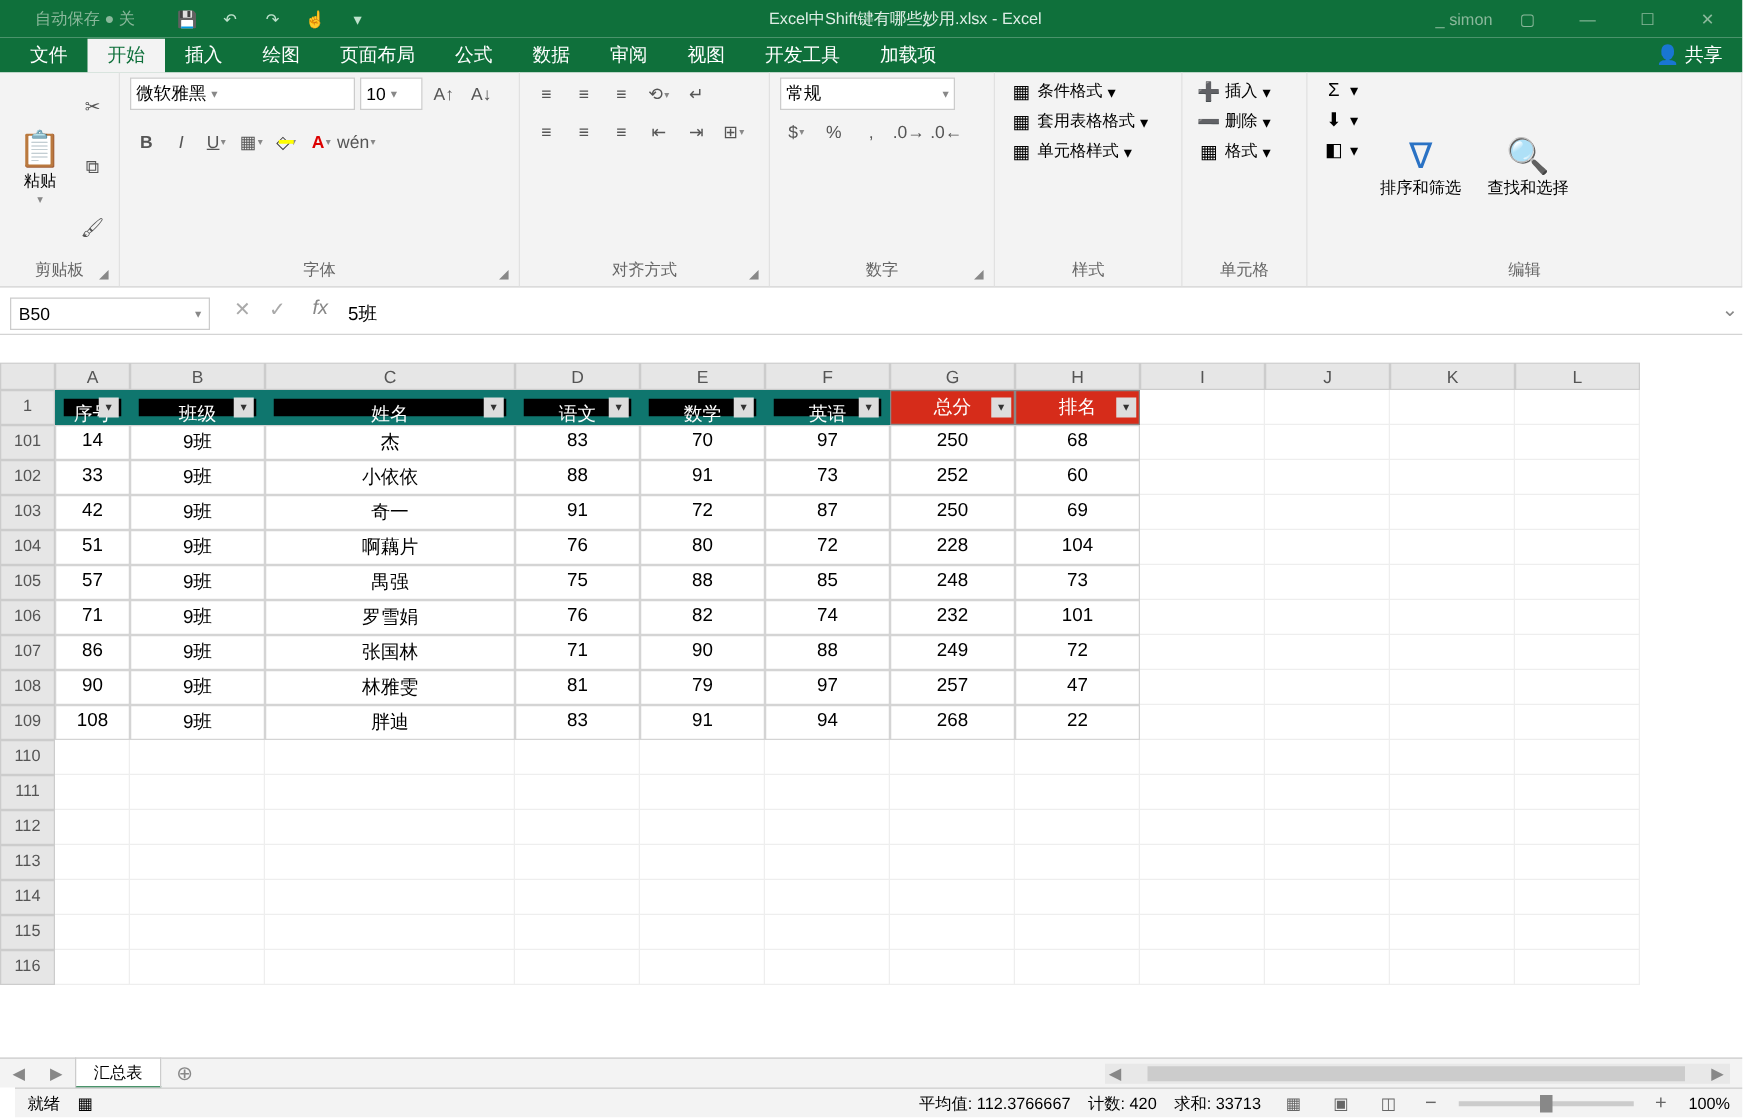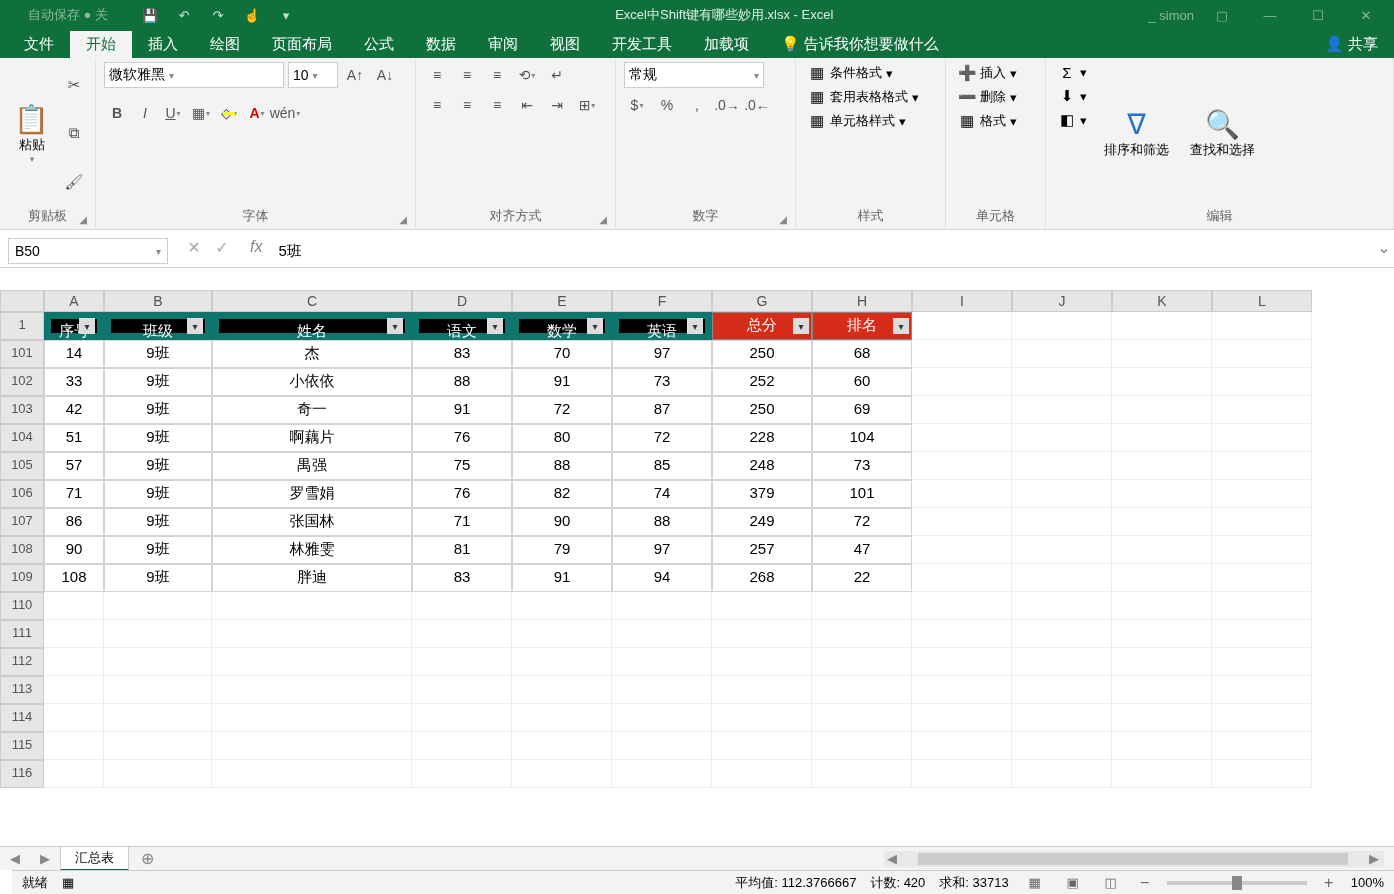--- a/index.html
+++ b/index.html
@@ -109,21 +109,20 @@
   <div class="tab active">开始</div>
   <div class="tab">插入</div>
   <div class="tab">绘图</div>
   <div class="tab">页面布局</div>
   <div class="tab">公式</div>
   <div class="tab">数据</div>
   <div class="tab">审阅</div>
   <div class="tab">视图</div>
   <div class="tab">开发工具</div>
   <div class="tab">加载项</div>
-  <div class="tab">💡 <span>告诉我你想要做什么</span></div>
   <div class="spacer"></div>
   <div class="share">👤 <span>共享</span></div>
 </div>
 
 <div class="ribbon">
 
   <div class="ribbon-group" style="width:96px">
     <div class="body">
       <div class="big-btn">
         <span class="ico">📋</span>
@@ -363,21 +362,21 @@
       <div class="cell empty"></div>
       <div class="cell empty"></div>
       <div class="cell empty"></div>
       <div class="rowh">106</div>
       <div class="cell">71</div>
       <div class="cell">9班</div>
       <div class="cell">罗雪娟</div>
       <div class="cell">76</div>
       <div class="cell">82</div>
       <div class="cell">74</div>
-      <div class="cell">379</div>
+      <div class="cell">232</div>
       <div class="cell">101</div>
       <div class="cell empty"></div>
       <div class="cell empty"></div>
       <div class="cell empty"></div>
       <div class="cell empty"></div>
       <div class="rowh">107</div>
       <div class="cell">86</div>
       <div class="cell">9班</div>
       <div class="cell">张国林</div>
       <div class="cell">71</div>

